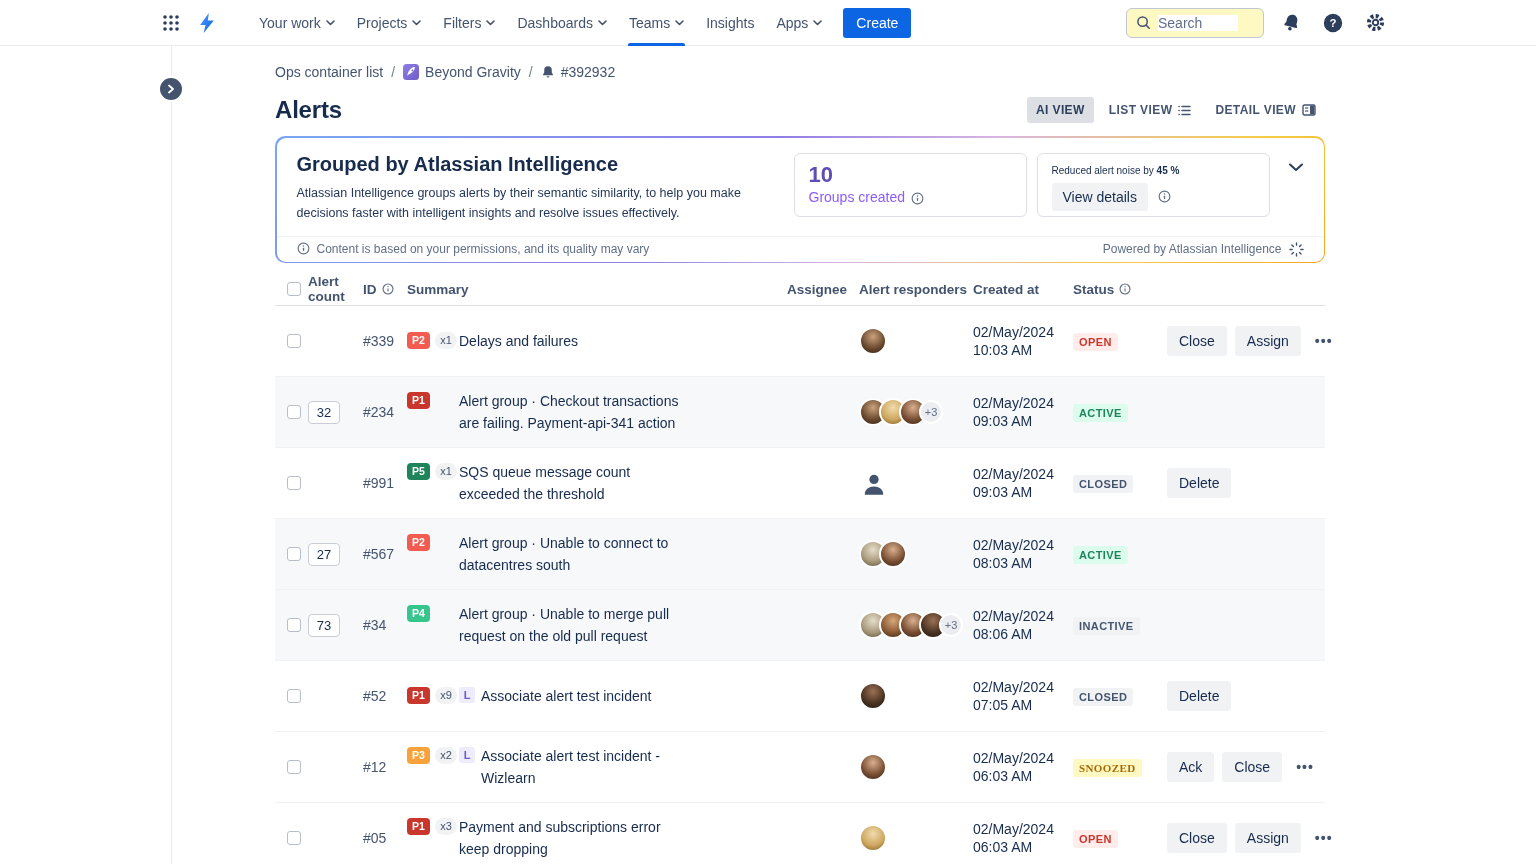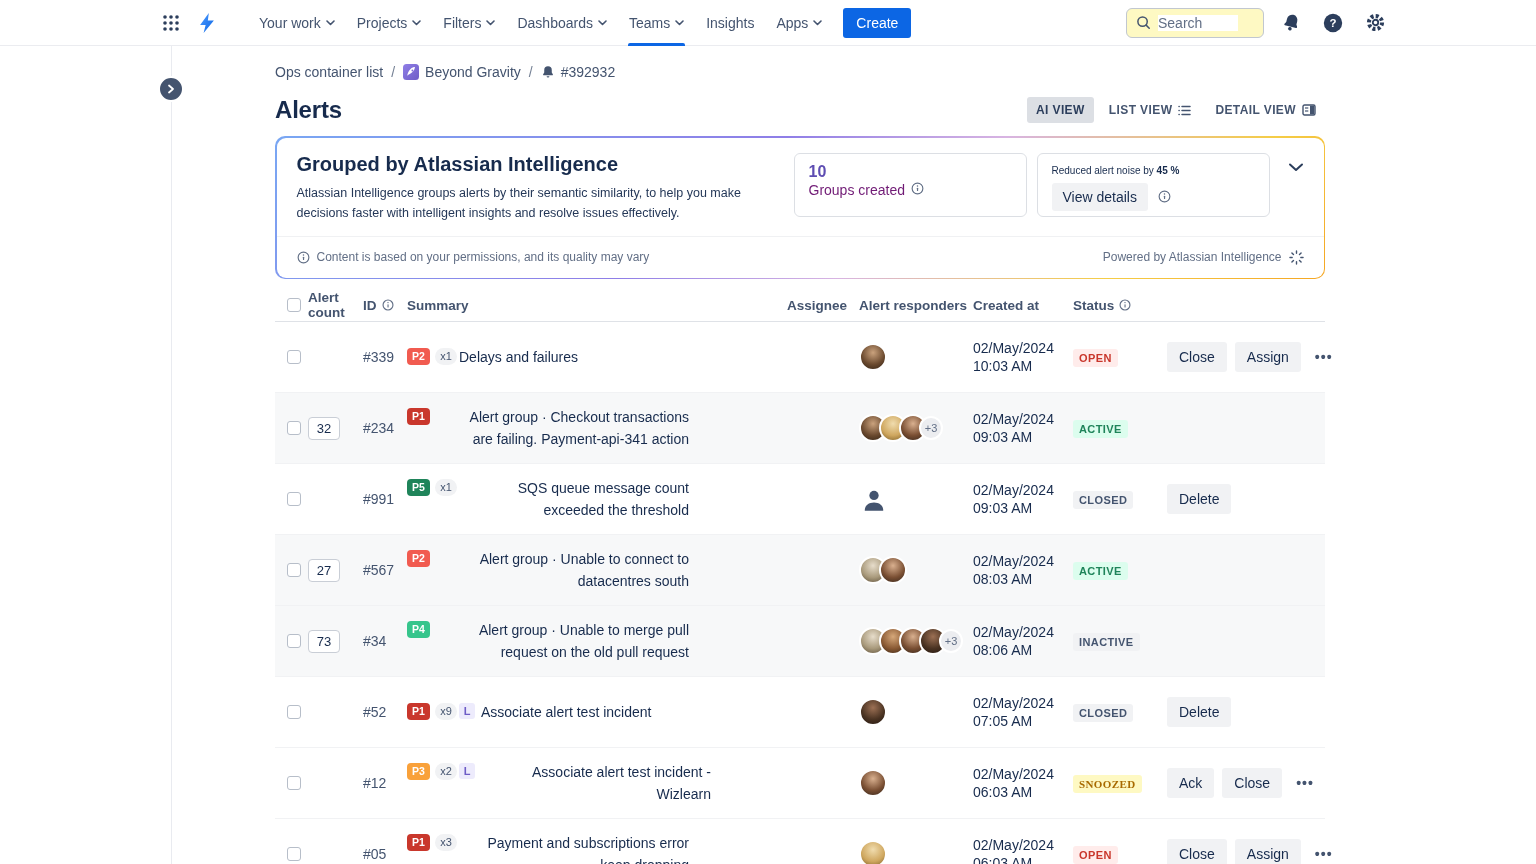--- a/index.html
+++ b/index.html
@@ -48,30 +48,30 @@
   
   .ai-border { margin-top:12px; border-radius:10px; padding:1.5px;
     background:linear-gradient(140deg,#79A7F3 0%,#8F7EE7 42%,#D8B4E2 60%,#F5CD47 82%,#F5A623 100%); }
   .ai-card { background:#fff; border-radius:9px; overflow:hidden; }
   .ai-top { display:flex; padding:15px 20px 13px 20px; }
   .ai-left { width:478px; }
   .ai-title { font-size:20px; font-weight:600; color:#172B4D; }
   .ai-desc { margin-top:7px; font-size:12.5px; line-height:1.6; color:#253858; width:470px; }
   .ai-right { margin-left:auto; display:flex; gap:10px; }
   .stat-box { width:233px; height:64px; border:1px solid #DCDFE4; border-radius:6px; padding:9px 14px; }
-  .stat-value { font-size:16px; font-weight:600; color:#5E4DB2; line-height:1.1; }
-  .stat-label { display:flex; align-items:flex-start; gap:6px; margin-top:2px; font-size:14px; color:#701a75; }
+  .stat-value { font-size:22px; font-weight:600; color:#5E4DB2; line-height:1.1; }
+  .stat-label { display:flex; align-items:flex-end; gap:6px; margin-top:2px; font-size:14px; color:#8b5cf6; }
   .noise-line { font-size:10px; color:#172B4D; margin-top:2px; }
   .noise-line b { font-weight:700; }
   .noise-actions { display:flex; align-items:center; gap:10px; margin-top:7px; }
   .ghost-btn { background:#F1F2F4; border:none; border-radius:3px; padding:6px 11px;
     font-family:inherit; font-size:14px; font-weight:500; color:#172B4D; cursor:pointer; }
   .card-chevron { align-self:flex-start; margin-top:8px; margin-left:8px; cursor:pointer; background:none; border:none; }
-  .ai-footer { border-top:1px solid #F0F1F3; display:flex; align-items:center;
-    justify-content:space-between; padding:13px 20px;gap:21px; }
+  .ai-footer { border-top:1px solid #F0F1F3; display:flex; align-items:flex-start;
+    justify-content:space-between; padding:5px 20px;gap:21px; }
   .ai-disclaimer { display:flex; align-items:center; gap:7px; font-size:12px; color:#626F86; }
   .ai-powered { display:flex; align-items:center; gap:7px; font-size:12px; color:#626F86; }
 
   
   .alert-table { margin-top:10px; }
   .grid-row { display:grid; grid-template-columns:21px 55px 44px 380px 72px 114px 100px 94px 1fr;
     align-items:center; padding-left:12px; }
   .thead { height:33px; border-bottom:1px solid #DFE2E7; font-size:13.5px; font-weight:700; color:#44546F; }
   .th { display:flex; align-items:center; gap:5px; }
   .trow { min-height:71px; border-bottom:1px solid #F1F2F4; background:#fff; }
@@ -82,21 +82,21 @@
   .cell-id { font-size:14px; color:#44546F; }
   .summary-cell { display:flex; align-items:flex-start; }
   .badge-cluster { width:52px; display:flex; align-items:center; gap:5px; flex:none; padding-top:2px; }
   .prio { min-width:23px; height:17px; padding:0 4px; border-radius:4px; color:#fff; font-size:10.5px;
     font-weight:700; display:inline-flex; align-items:center; justify-content:center; }
   .times { height:17px; min-width:22px; padding:0 5px; border-radius:9px; background:#F1F2F4;
     color:#44546F; font-size:11px; display:inline-flex; align-items:center; justify-content:center; }
   .linked { width:16px; height:16px; border-radius:3px; background:#EDEBFC; color:#6E5DC6;
     font-size:11px; font-weight:700; display:inline-flex; align-items:center; justify-content:center;
     margin-right:6px; flex:none; margin-top:2px; }
-  .sum-text { font-size:14px; line-height:1.6; color:#172B4D; max-width:230px;text-align:right; }
+  .sum-text { font-size:14px; line-height:1.6; color:#172B4D; max-width:230px; }
   .avatar { width:26px; height:26px; border-radius:50%; flex:none; }
   .av-stack { display:flex; align-items:center; }
   .av-stack .avatar { border:2px solid #fff; width:28px; height:28px; }
   .av-stack .avatar + .avatar, .av-stack .overflow { margin-left:-8px; }
   .overflow { width:24px; height:24px; border-radius:50%; background:#ECEDF0; color:#626F86;
     font-size:11px; display:flex; align-items:center; justify-content:center; border:2px solid #fff; }
   .created { font-size:14px; color:#172B4D; line-height:18px; }
   .status-pill { display:inline-block; padding:3px 6px; border-radius:3px; font-size:11px;
     font-weight:700; letter-spacing:.4px; }
   .actions { display:flex; align-items:center; gap:8px; }

